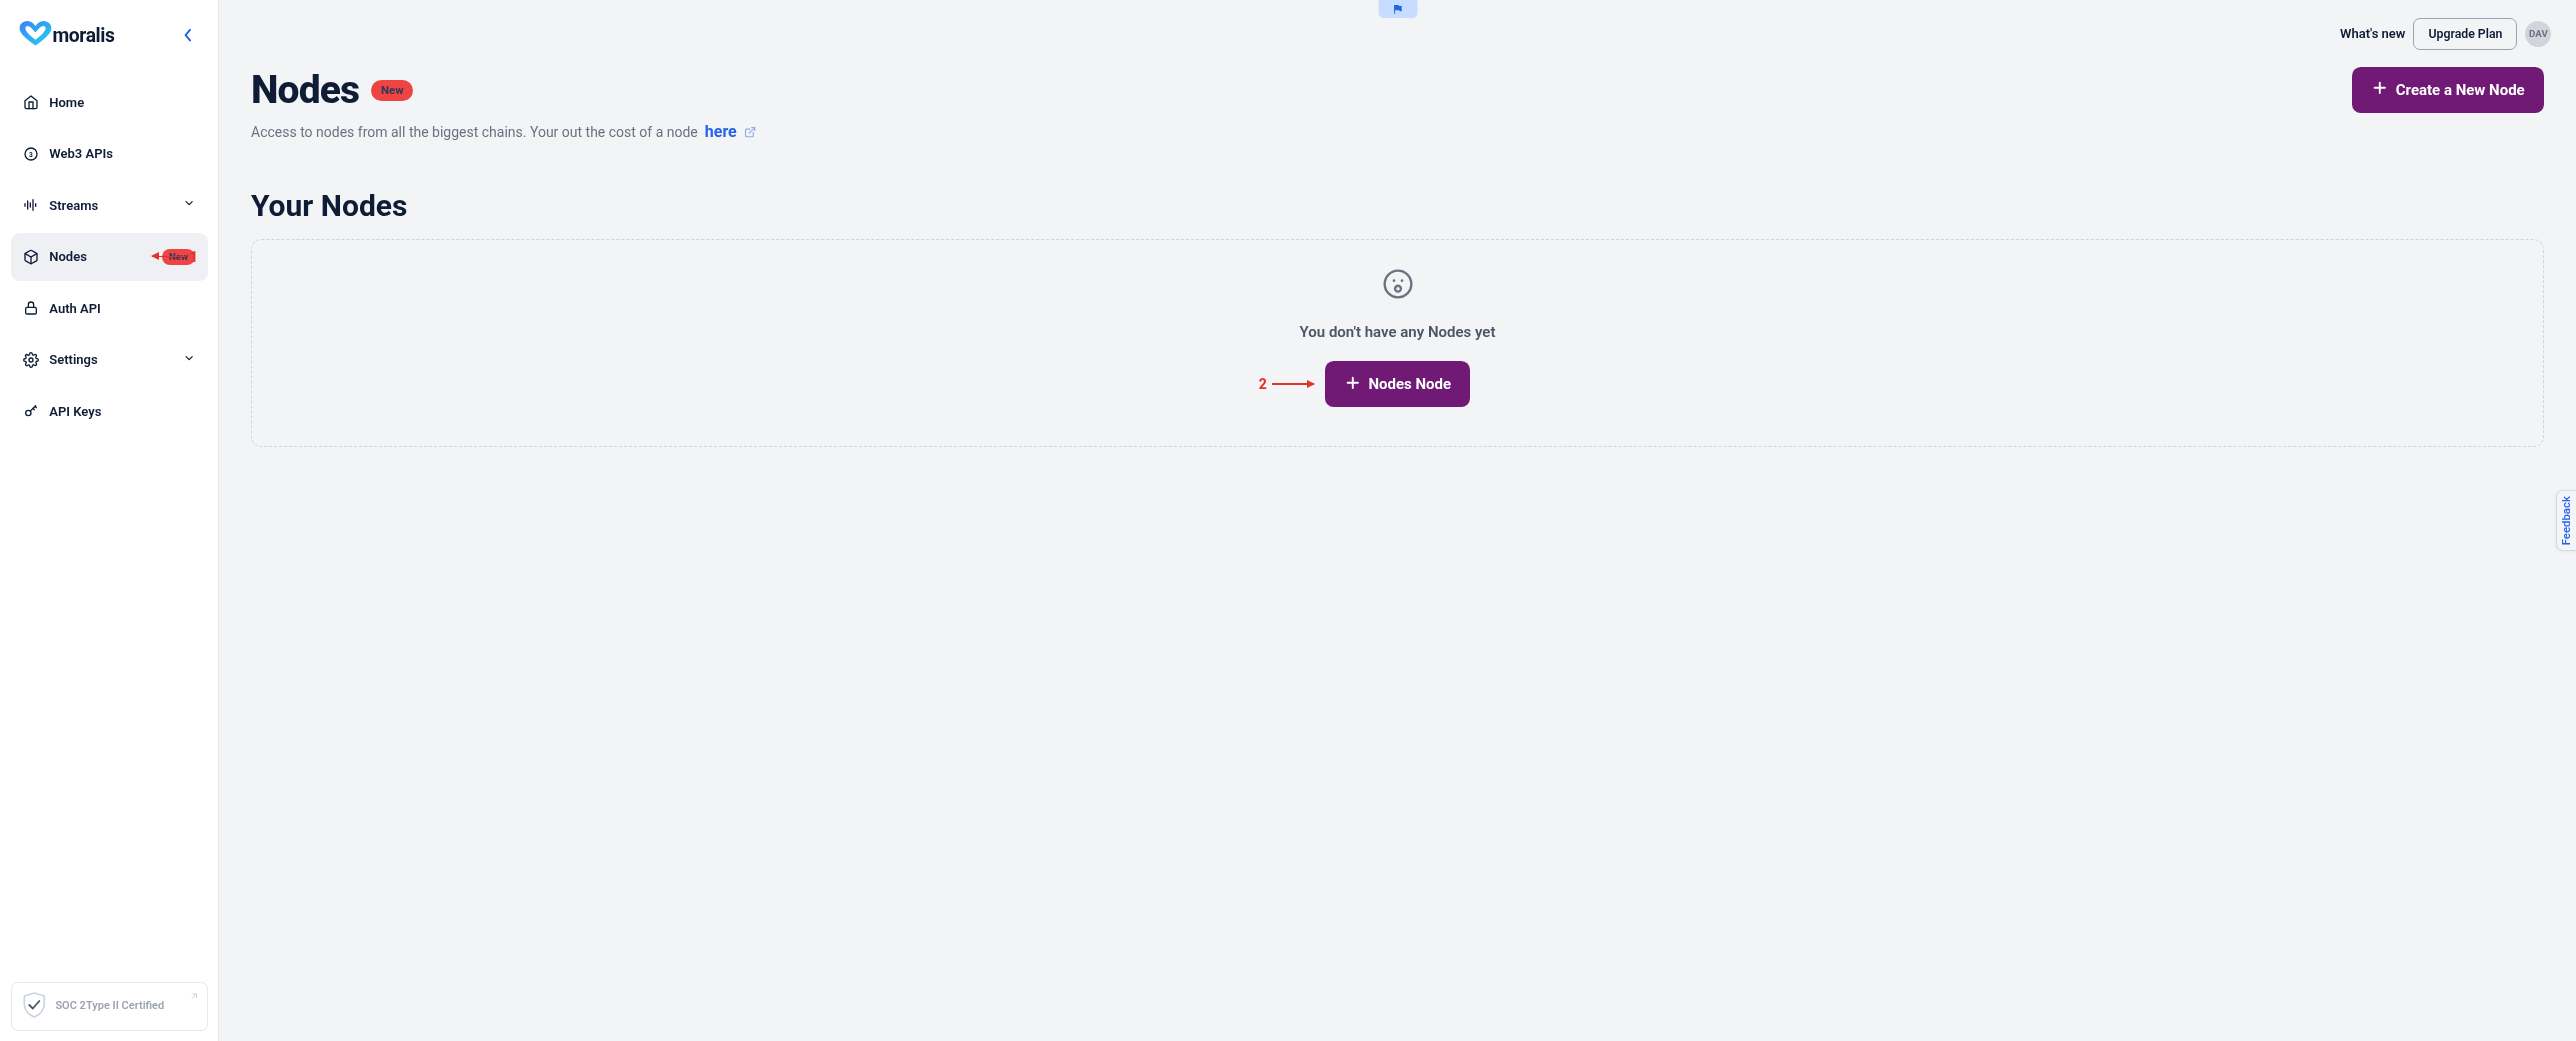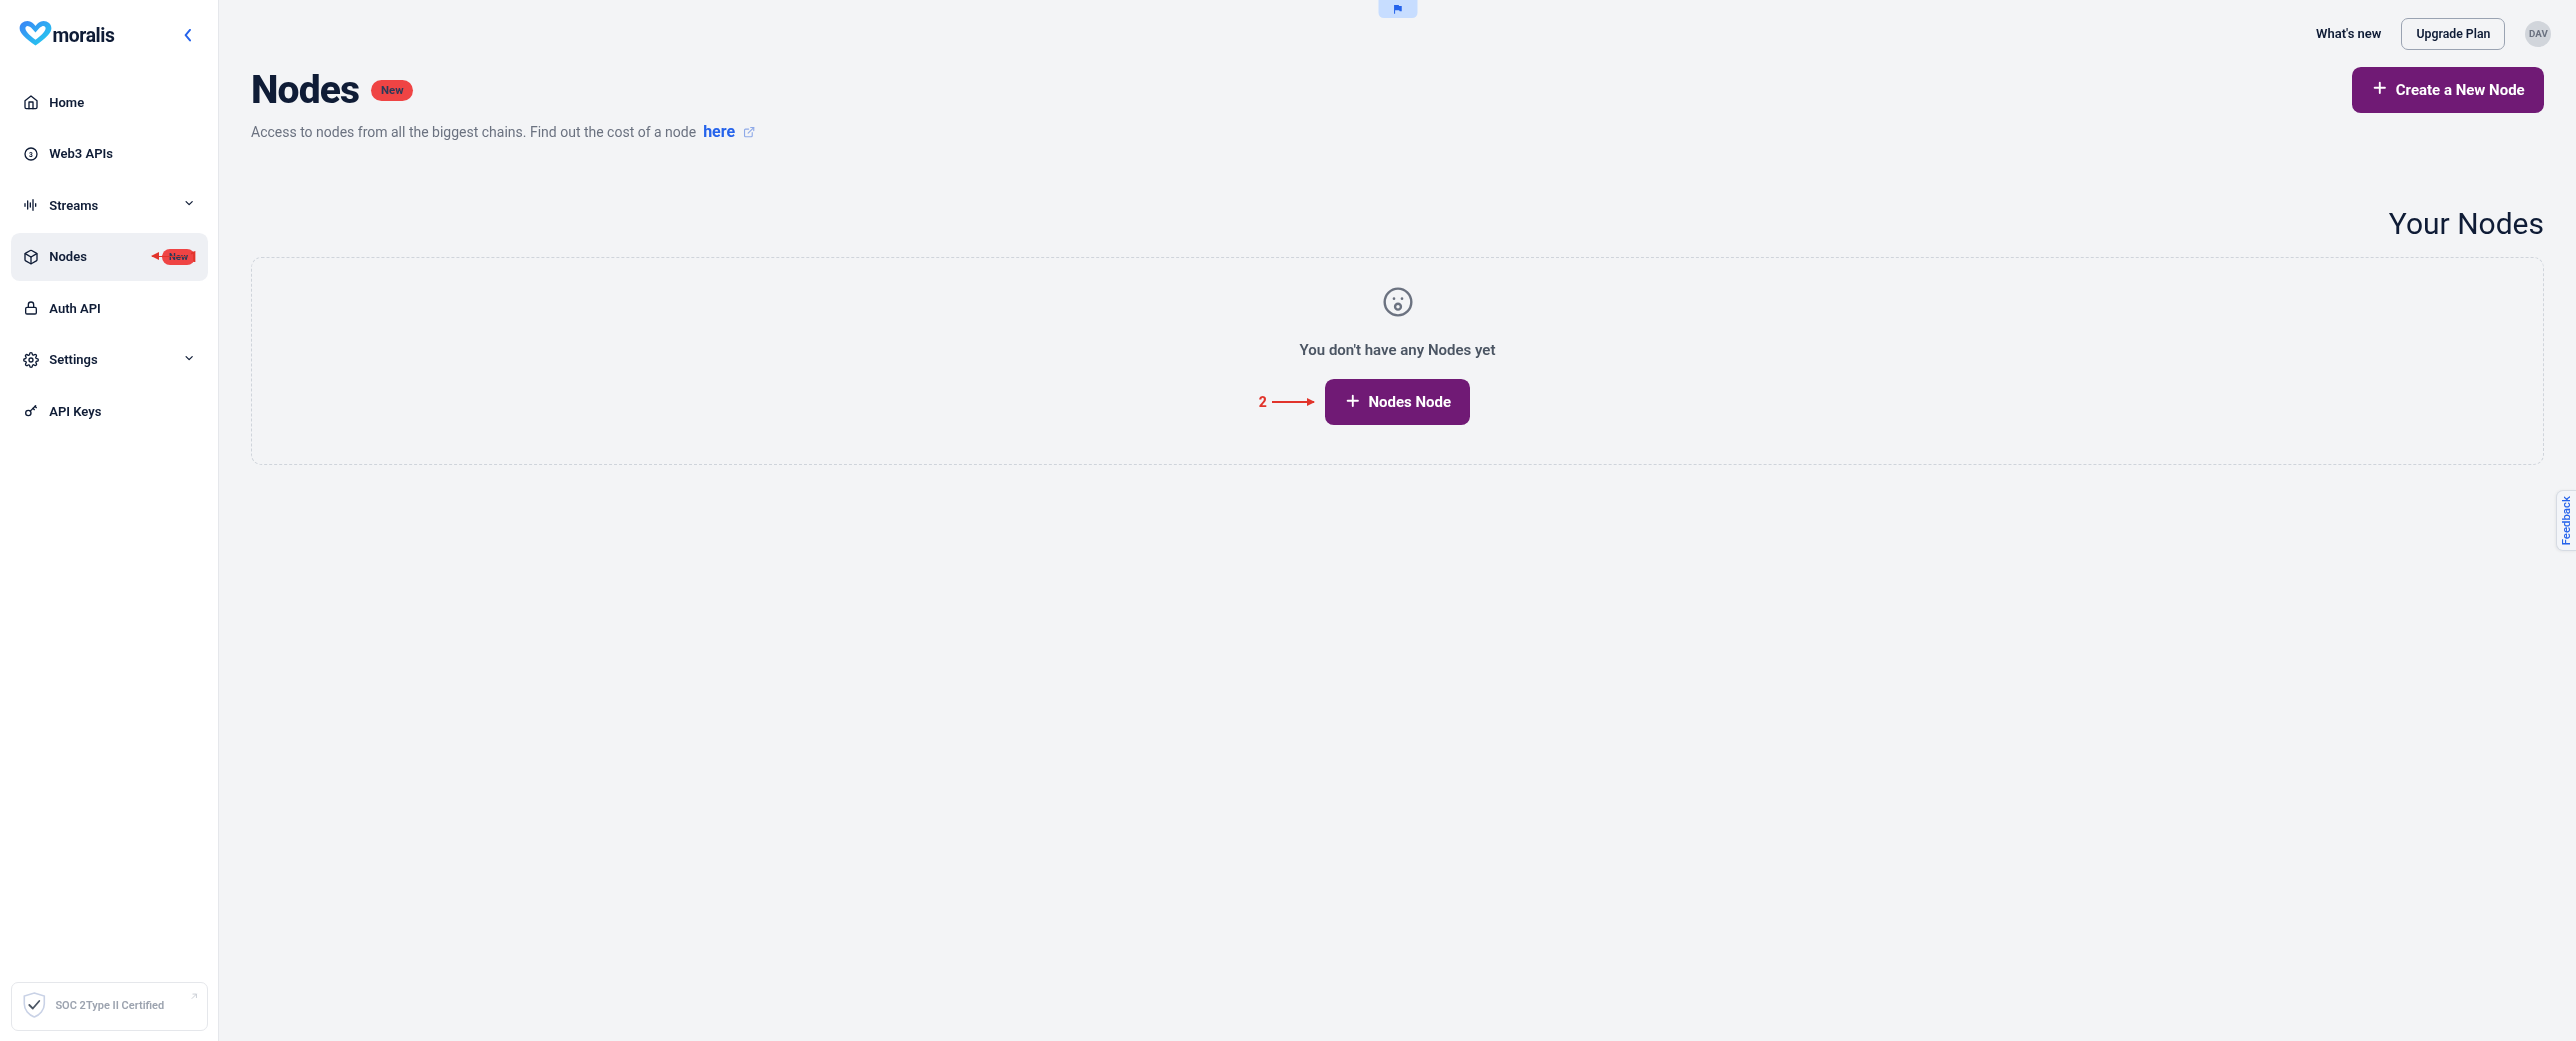--- a/index.html
+++ b/index.html
@@ -142,21 +142,21 @@
       display: flex;
       align-items: center;
       justify-content: center;
       color: #2563eb;
       cursor: pointer;
     }
     .topbar {
       display: flex;
       align-items: center;
       justify-content: flex-end;
-      gap: 20px;
+      gap: 8px;
       padding: 17.6px 24.6px 0 24.6px;
     }
     .whatsnew {
       font-size: 13px;
       font-weight: 600;
       color: #0f1c36;
       cursor: pointer;
     }
     .upgrade-btn {
       border: 1.3px solid #9aa3b2;
@@ -226,25 +226,24 @@
       padding: 12.3px 19.3px;
       font-size: 15px;
       font-weight: 700;
       display: inline-flex;
       align-items: center;
       gap: 7px;
       cursor: pointer;
     }
     .section-title {
       font-size: 30px;
-      font-weight: 400;
-      color: #0f1c36;
-      margin-top: 64px;
+      font-weight: 700;
+      color: #0f1c36;
+      margin-top: 46px;
       margin-bottom: 16px;
-      text-align: right;
     }
     .empty-panel {
       border: 1.3px dashed #cfd4db;
       border-radius: 10.5px;
       padding: 28px 0 39px 0;
       display: flex;
       flex-direction: column;
       align-items: center;
       gap: 20px;
       position: relative;
@@ -479,21 +478,21 @@
   </div>
 
   <div class="content">
     <div class="page-header">
       <div>
         <div class="title-row">
           <h1 class="page-title">Nodes</h1>
           <span class="badge-new" style="font-size:11.4px;padding:3.5px 9.7px;">New</span>
         </div>
         <p class="page-subtitle">
-          <span>Access to nodes from all the biggest chains. Find out the cost of a node</span>
+          <span>Access to nodes from all the biggest chains. Your out the cost of a node</span>
           <a class="here-link">
             <span>here</span>
             <span class="ext-ic">
               <svg width="12.3" height="12.3" viewBox="0 0 24 24" fill="none" stroke="currentColor" stroke-width="2.2" stroke-linecap="round" stroke-linejoin="round">
                   <path d="M18 13v6a2 2 0 0 1-2 2H5a2 2 0 0 1-2-2V8a2 2 0 0 1 2-2h6"></path>
                   <polyline points="15 3 21 3 21 9"></polyline>
                   <line x1="10" y1="14" x2="21" y2="3"></line>
                 </svg>
             </span>
           </a>

